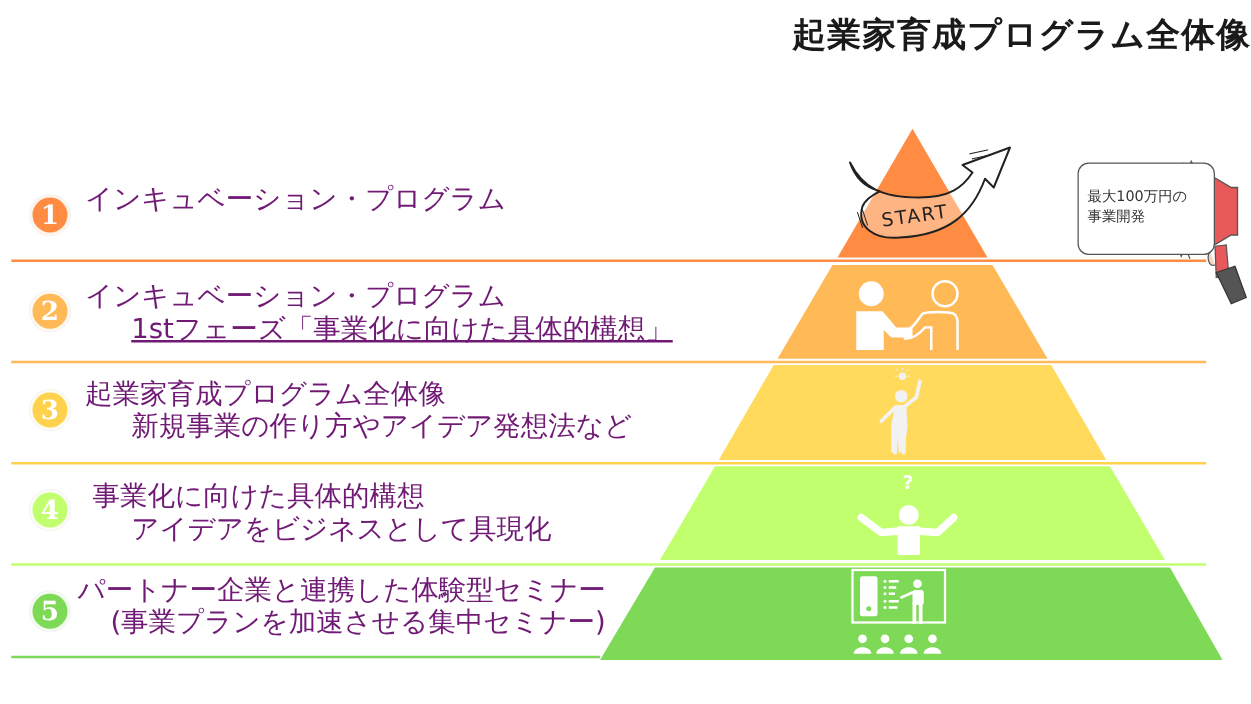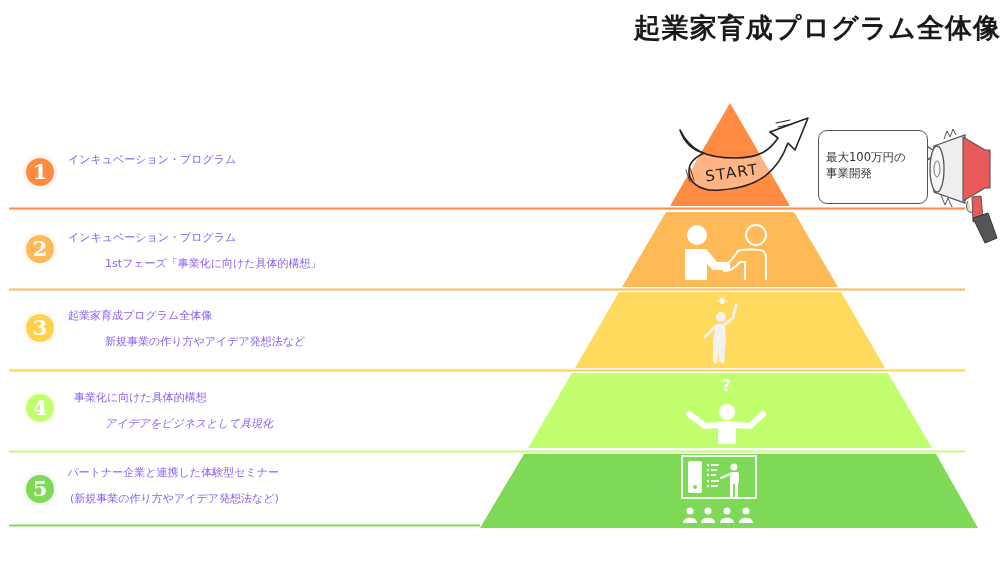--- a/index.html
+++ b/index.html
@@ -1,28 +1,28 @@
 <!DOCTYPE html>
 <html><head>
 <meta charset="utf-8">
 <style>
   html, body { margin:0; padding:0; background:#ffffff; }
   body { width:1001px; height:563px; position:relative; overflow:hidden;
          font-family:"DejaVu Sans","Liberation Sans",sans-serif; color:#222; }
   .title { position:absolute; left:0; top:10px; width:1001px; text-align:right;
            font-size:27px; font-weight:bold; letter-spacing:1px; color:#1a1a1a; }
   svg.stage { position:absolute; left:0; top:0; }
-  .tier-label { position:absolute; font-size:11px; line-height:26px; color:#8b5cf6; white-space:nowrap; }
+  .tier-label { position:absolute; font-size:22px; line-height:26px; color:#701a75; white-space:nowrap; }
   .tier-label .sub { display:block; }
   .badge { position:absolute; width:32px; height:32px; border-radius:50%;
            box-sizing:border-box; border:2px solid rgba(255,255,255,0.9);
            box-shadow:0 0 0 1px rgba(0,0,0,0.04);
            color:#fff; font-family:"DejaVu Serif","Liberation Serif",serif; font-weight:bold;
            font-size:21px; line-height:28px; text-align:center; }
-  .bubble { position:absolute; left:818px; top:130px; width:110px; height:74px;
+  .bubble { position:absolute; left:862px; top:130px; width:110px; height:74px;
             box-sizing:border-box; border:1.5px solid #555; border-radius:9px; background:#fff;
             font-size:11.5px; line-height:16px; padding:18px 0 0 7px; color:#333; }
   .bubble span { display:block; }
 </style>
 </head>
 <body>
 
 <div class="title">起業家育成プログラム全体像</div>
 
 <svg class="stage" width="1001" height="563" viewBox="0 0 1001 563">
@@ -128,26 +128,26 @@
 <div class="badge" style="left:24px; top:233px; background:#FFB957;">2</div>
 <div class="badge" style="left:24px; top:312px; background:#FFD24D;">3</div>
 <div class="badge" style="left:24px; top:392px; background:#C2FF6F;">4</div>
 <div class="badge" style="left:24px; top:473px; background:#7ED957;">5</div>
 
 <div class="tier-label" style="left:68px; top:147px;">
   <span>インキュベーション・プログラム</span>
 </div>
 <div class="tier-label" style="left:68px; top:225px;">
   <span>インキュベーション・プログラム</span>
-  <span class="sub" style="padding-left:37px;">1stフェーズ「事業化に向けた具体的構想」</span>
+  <span class="sub" style="padding-left:37px;text-decoration:underline;">1stフェーズ「事業化に向けた具体的構想」</span>
 </div>
 <div class="tier-label" style="left:68px; top:303px;">
   <span>起業家育成プログラム全体像</span>
   <span class="sub" style="padding-left:37px;">新規事業の作り方やアイデア発想法など</span>
 </div>
 <div class="tier-label" style="left:74px; top:385px;">
   <span>事業化に向けた具体的構想</span>
-  <span class="sub" style="padding-left:31px;font-style:italic;">アイデアをビジネスとして具現化</span>
+  <span class="sub" style="padding-left:31px;">アイデアをビジネスとして具現化</span>
 </div>
 <div class="tier-label" style="left:62px; top:460px;text-align:right;">
   <span>パートナー企業と連携した体験型セミナー</span>
-  <span class="sub" style="padding-left:8px;">(新規事業の作り方やアイデア発想法など)</span>
+  <span class="sub" style="padding-left:8px;">(事業プランを加速させる集中セミナー)</span>
 </div>
 
 </body></html>

